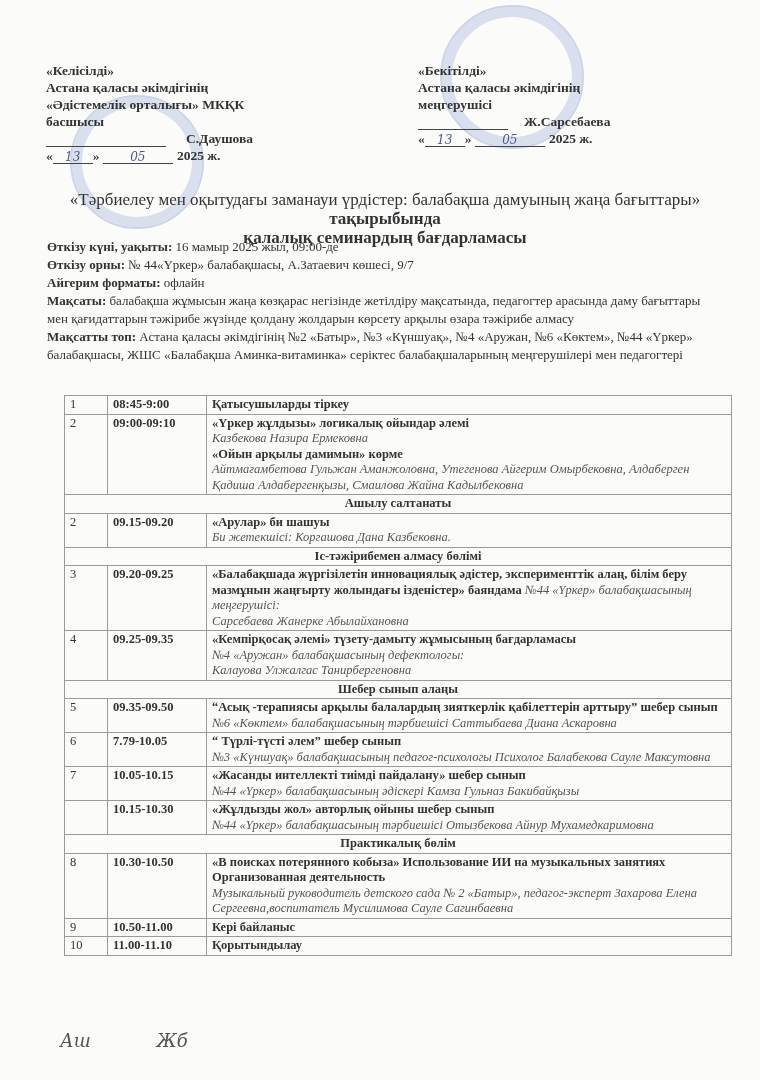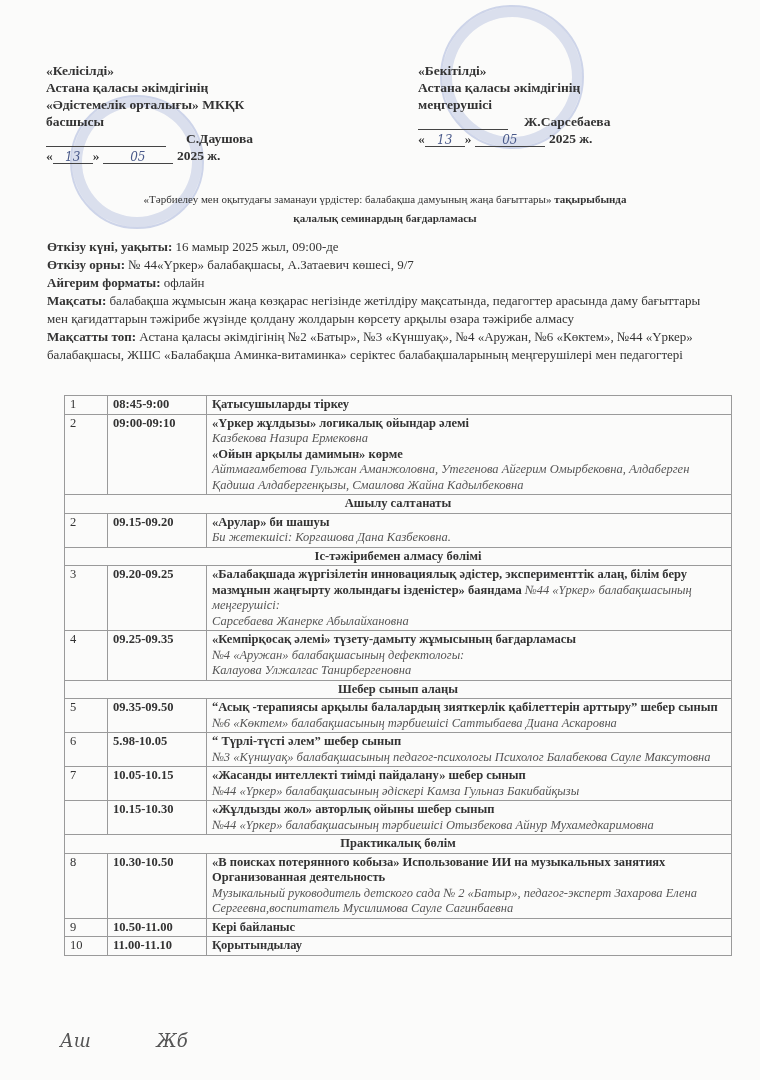--- a/index.html
+++ b/index.html
@@ -15,21 +15,21 @@
     box-shadow: inset 0 0 0 8px rgba(255,255,255,0), inset 0 0 0 10px rgba(120,140,200,0.25);
   }
   .stamp-left { left:70px; top:95px; width:130px; height:130px; }
   .stamp-right { left:440px; top:5px; width:140px; height:140px; }
   .approval { position:absolute; top:62px; font-size:13.5px; font-weight:bold; line-height:17px; color:#333; }
   .approval-left { left:46px; width:300px; }
   .approval-right { left:418px; width:300px; }
   .approval .sign-line { display:flex; align-items:flex-end; }
   .approval .blank { display:inline-block; border-bottom:1px solid #444; height:14px; }
   .sig-scribble { font-family:"DejaVu Serif", serif; font-style:italic; font-weight:normal; color:#4a5a8a; font-size:12px; }
-  .title-block { position:absolute; left:40px; top:190px; width:690px; text-align:center; font-size:11px; line-height:19px; color:#333; }
+  .title-block { position:absolute; left:40px; top:190px; width:690px; text-align:center; font-size:17px; line-height:19px; color:#333; }
   .title-block .bold { font-weight:bold; }
   .info { position:absolute; left:47px; top:238px; width:670px; font-size:13px; line-height:18px; color:#333; }
   .info .lbl { font-weight:bold;margin-top:19px; }
   table.program {
     position:absolute; left:64px; top:395px; width:668px;
     border-collapse:collapse; font-size:12.5px; line-height:15.5px; color:#333;
   }
   table.program td { border:1px solid #9a9a9a; padding:1px 5px; vertical-align:top; }
   td.num { width:32px; }
   td.time { width:88px; font-weight:bold; }
@@ -149,21 +149,21 @@
       <tr>
         <td class="num">5</td>
         <td class="time">09.35-09.50</td>
         <td>
           <div><span class="act">“Асық -терапиясы арқылы балалардың  зияткерлік қабілеттерін арттыру” шебер сынып</span></div>
           <div><span class="who">№6 «Көктем» балабақшасының тәрбиешісі Саттыбаева Диана Аскаровна</span></div>
         </td>
       </tr>
       <tr>
         <td class="num">6</td>
-        <td class="time">5.98-10.05</td>
+        <td class="time">7.79-10.05</td>
         <td>
           <div><span class="act">“ Түрлі-түсті әлем” шебер сынып</span></div>
           <div><span class="who">№3 «Күншуақ» балабақшасының педагог-психологы  Психолог Балабекова Сауле Максутовна</span></div>
         </td>
       </tr>
       <tr>
         <td class="num">7</td>
         <td class="time">10.05-10.15</td>
         <td>
           <div><span class="act">«Жасанды интеллекті тиімді пайдалану» шебер сынып</span></div>

